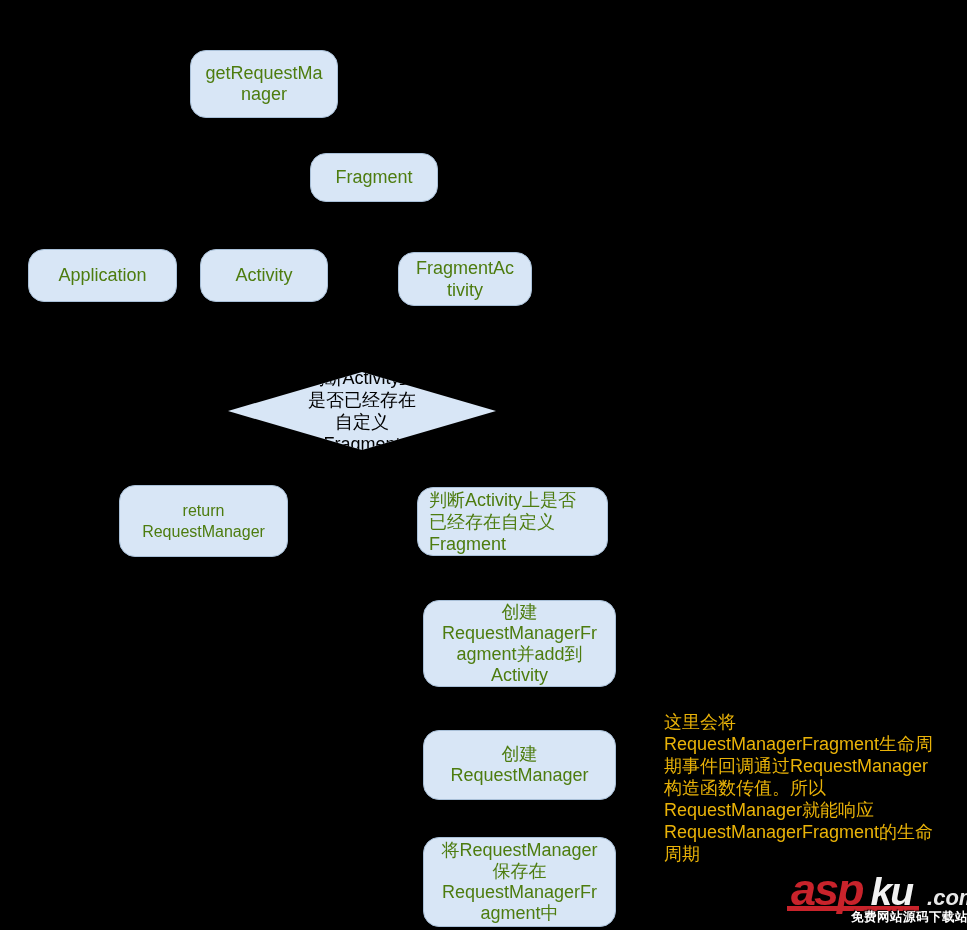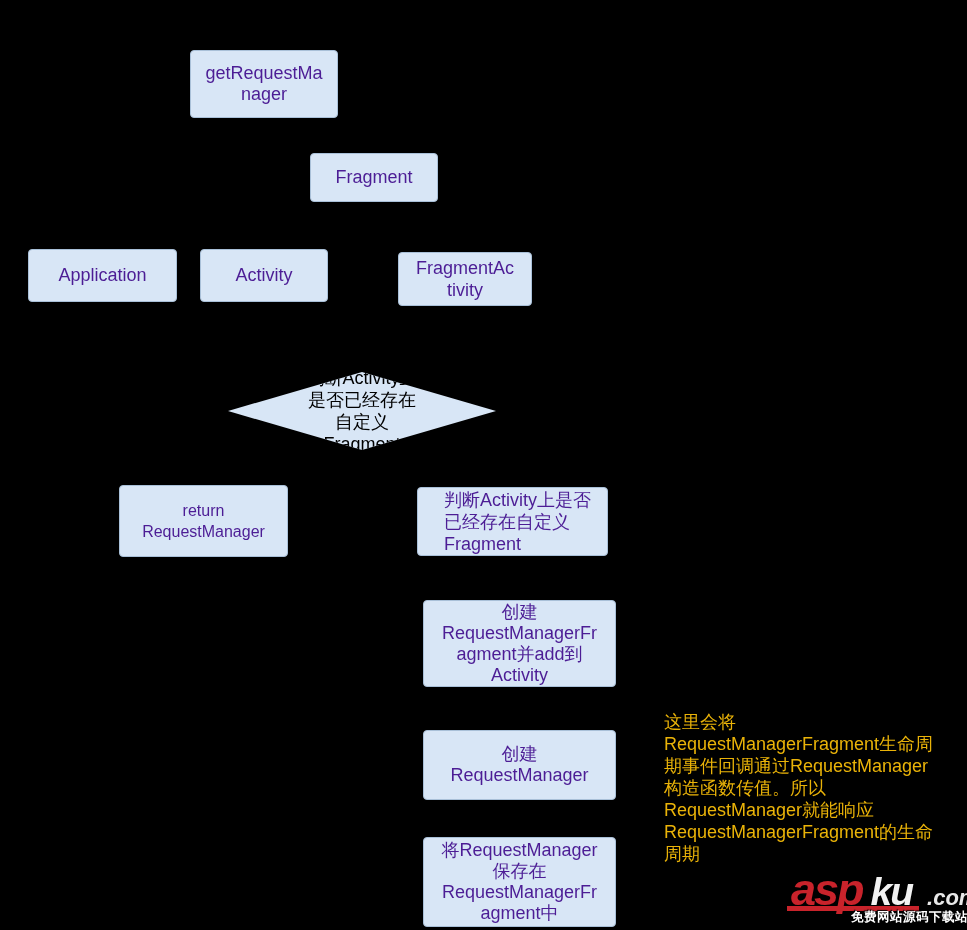--- a/index.html
+++ b/index.html
@@ -10,39 +10,39 @@
     font-family: "Liberation Sans", "DejaVu Sans", sans-serif;
     position: relative;
   }
   .canvas { position: absolute; left: 0; top: 0; width: 967px; height: 930px; }
 
   
   .node {
     position: absolute;
     background: #d8e6f6;
     border: 1px solid #a9c0d8;
-    border-radius: 4px;
-    color: #4c1d95;
+    border-radius: 16px;
+    color: #4d7c0f;
     display: flex;
     align-items: center;
     justify-content: center;
     text-align: center;
     font-size: 18px;
     line-height: 21px;
     white-space: pre-line;
     box-sizing: border-box;
   }
   .n-get      { left: 190px; top:  50px; width: 148px; height: 68px; }
   .n-fragment { left: 310px; top: 153px; width: 128px; height: 49px; }
   .n-app      { left:  28px; top: 249px; width: 149px; height: 53px; }
   .n-activity { left: 200px; top: 249px; width: 128px; height: 53px; }
   .n-factivity{ left: 398px; top: 252px; width: 134px; height: 54px; line-height: 22px; }
   .n-return   { left: 103px; top: 485px; width: 169px; height: 72px; font-size: 16px; margin-left: 16px; }
   .n-judge    { left: 417px; top: 487px; width: 191px; height: 69px;
-                justify-content: flex-start; text-align: left; padding-left: 26px; line-height: 22px; }
+                justify-content: flex-start; text-align: left; padding-left: 11px; line-height: 22px; }
   .n-create-rmf { left: 423px; top: 600px; width: 193px; height: 87px; }
   .n-create-rm  { left: 423px; top: 730px; width: 193px; height: 70px; }
   .n-save       { left: 423px; top: 837px; width: 193px; height: 90px; line-height: 21px; }
 
   
   .diamond {
     position: absolute;
     left: 228px; top: 372px; width: 268px; height: 78px;
     background: #d8e6f6;
     clip-path: polygon(50% 0, 100% 50%, 50% 100%, 0 50%);

